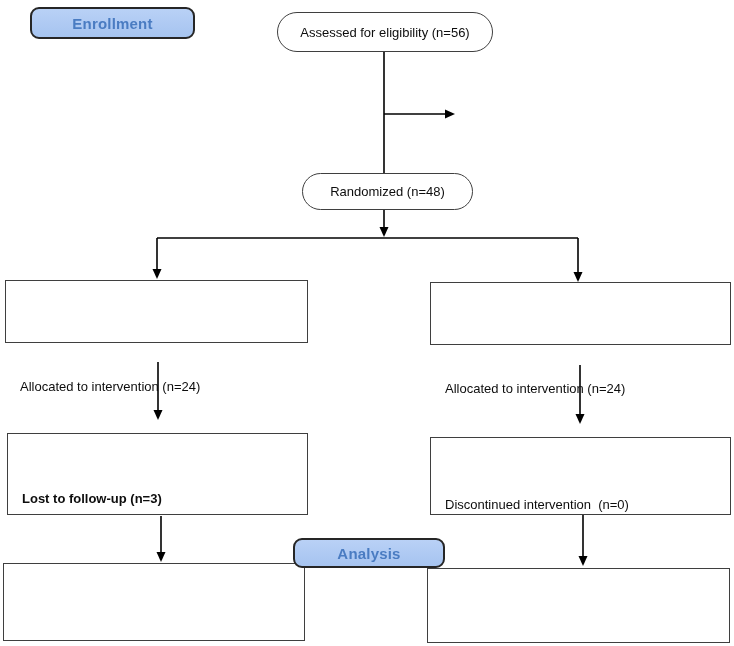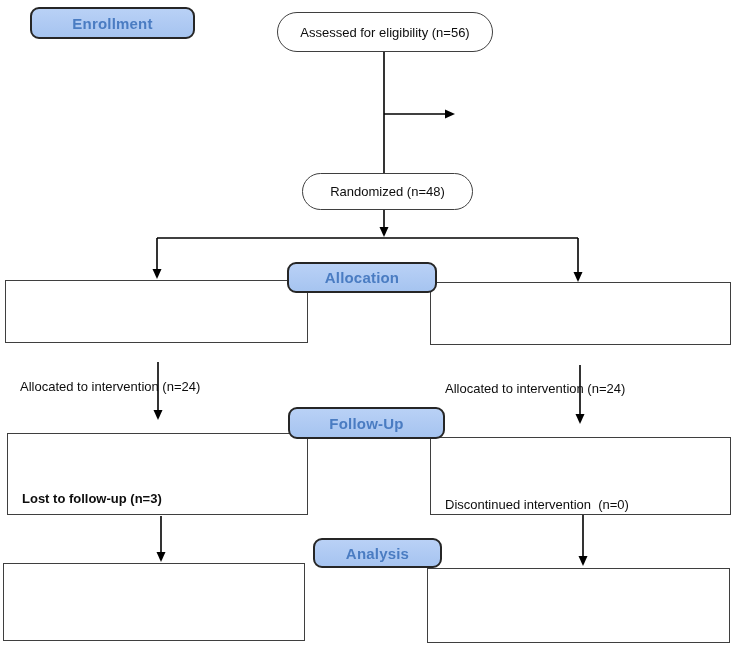--- a/index.html
+++ b/index.html
@@ -104,23 +104,21 @@
       <polygon points="152.5,269 161.5,269 157,279"></polygon>
       <polygon points="573.5,272 582.5,272 578,282"></polygon>
       <polygon points="153.5,410 162.5,410 158,420"></polygon>
       <polygon points="575.5,414 584.5,414 580,424"></polygon>
       <polygon points="156.5,552 165.5,552 161,562"></polygon>
       <polygon points="578.5,556 587.5,556 583,566"></polygon>
     </g>
   </svg>
 
   <div class="badge" style="left:18px; top:7px; width:165px; height:32px;margin-left:12px;">Enrollment</div>
-  <div class="badge" style="left:287px; top:262px; width:150px; height:31px;">Allocation</div>
-  <div class="badge" style="left:288px; top:407px; width:157px; height:32px;">Follow-Up</div>
-  <div class="badge" style="left:293px; top:538px; width:129px; height:30px;margin-left:20px;">Analysis</div>
+  <div class="badge" style="left:293px; top:538px; width:152px; height:30px;">Analysis</div>
 
   <div class="box centered" style="left:277px; top:12px; width:216px; height:40px;">
     <span>Assessed for eligibility (n=56)</span>
   </div>
 
 
   <div class="box centered" style="left:302px; top:173px; width:171px; height:37px;">
     <span>Randomized (n=48)</span>
   </div>
 

